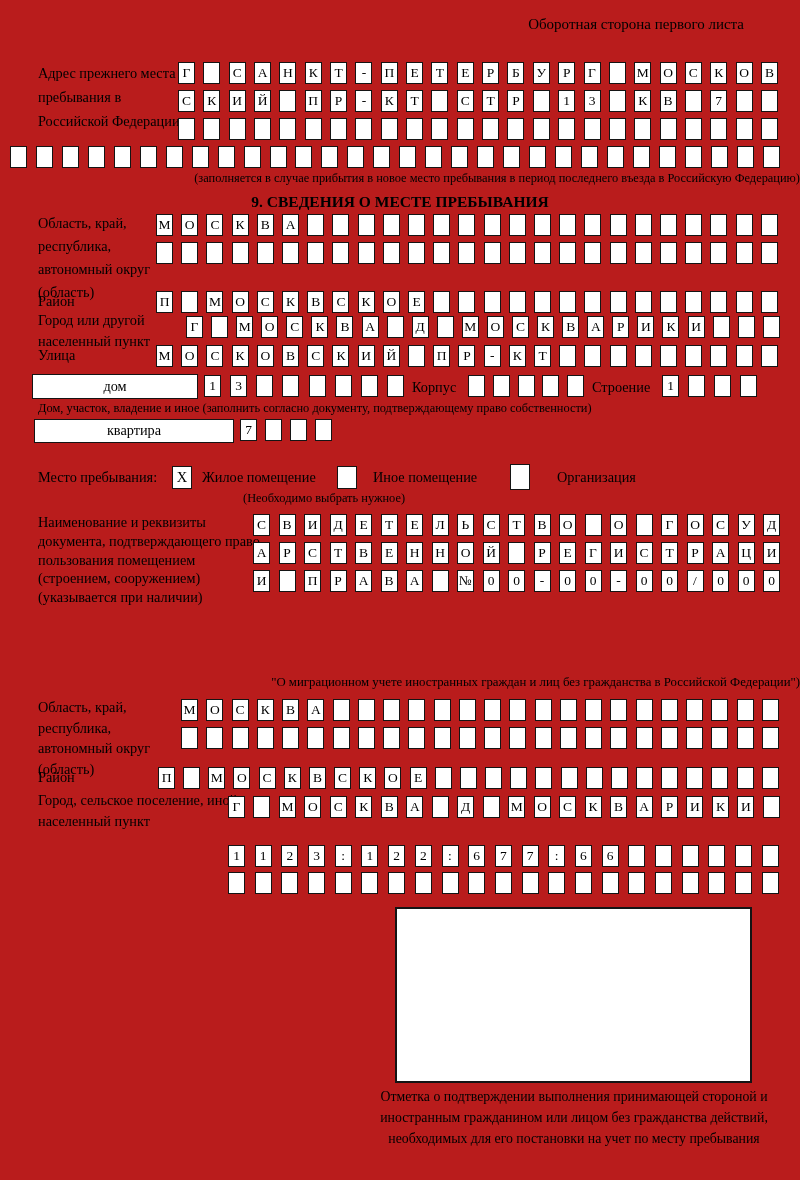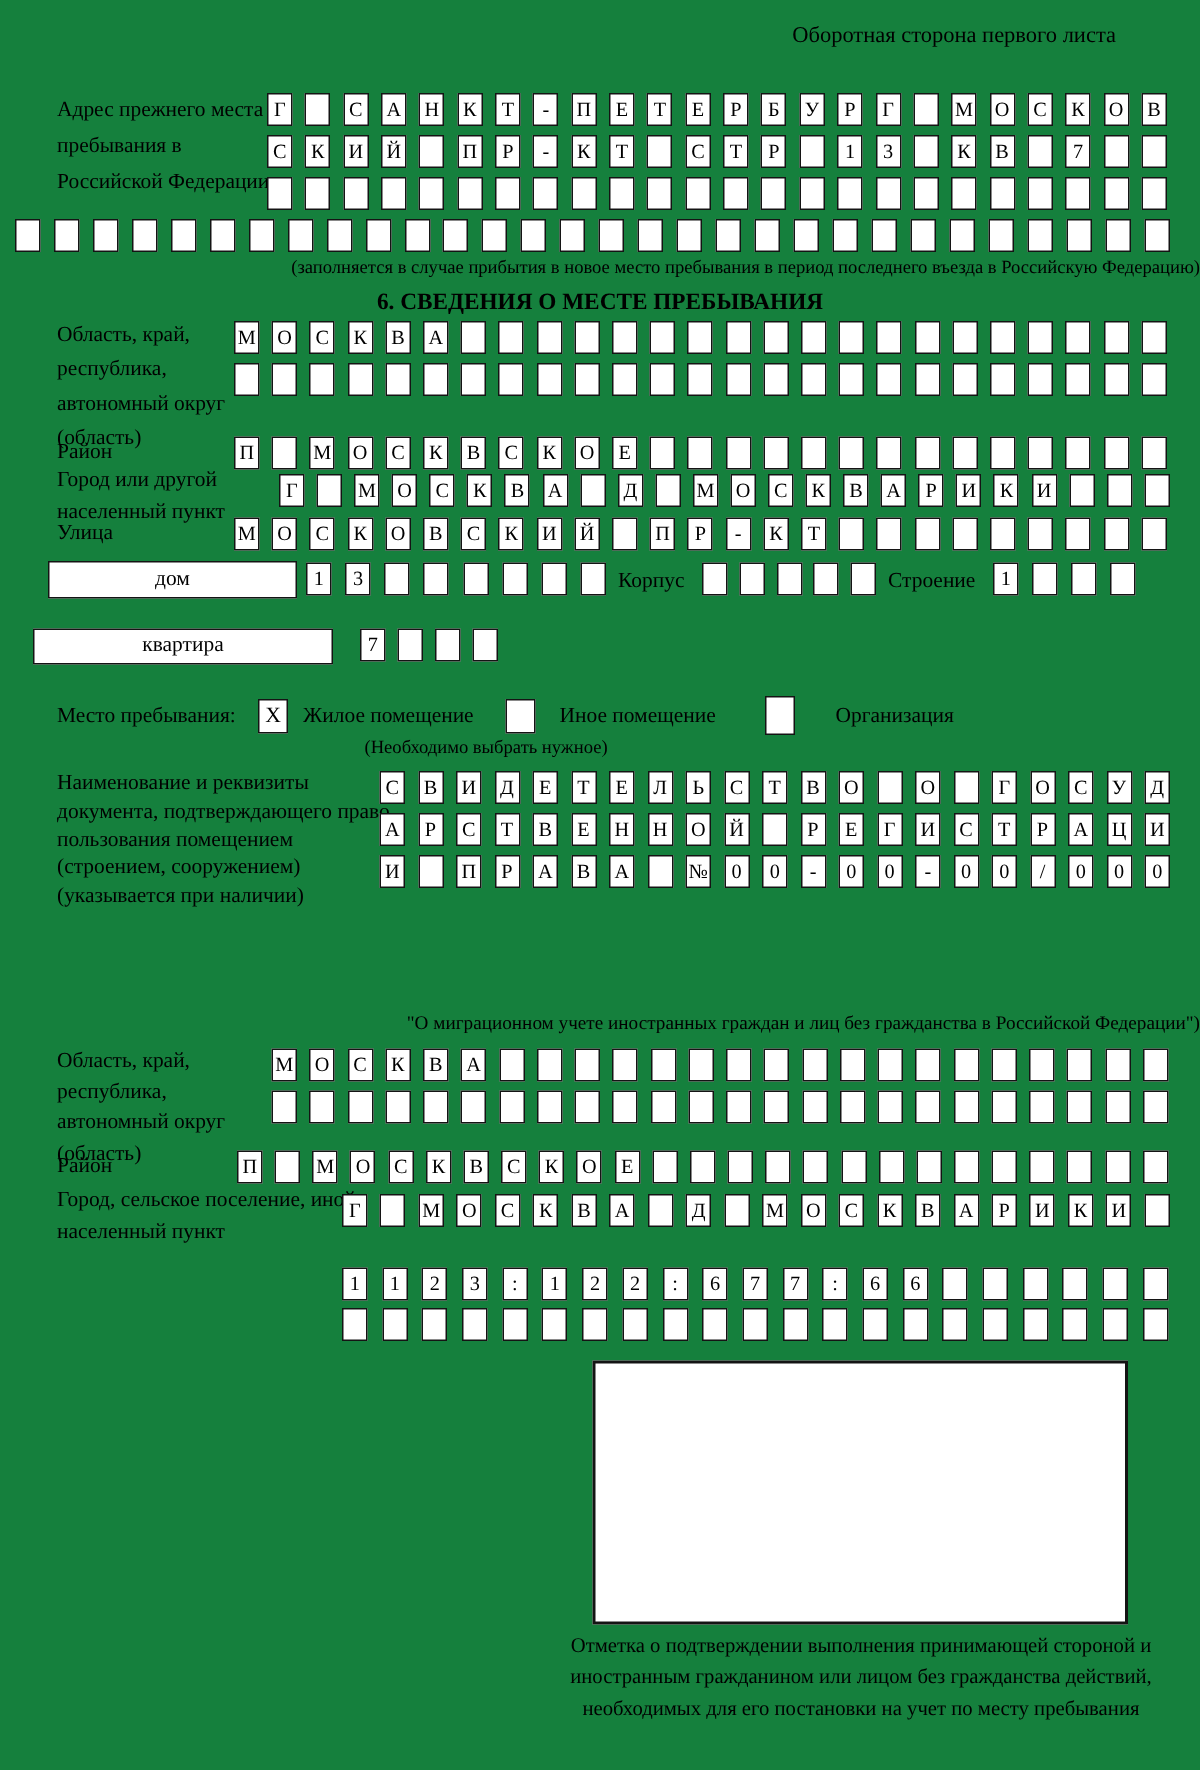--- a/index.html
+++ b/index.html
@@ -1,17 +1,17 @@
 <!DOCTYPE html>
 <html><head>
 <meta charset="utf-8">
 <style>
   html,body{margin:0;padding:0;background:#fff;}
   .page{
-    position:relative;width:800px;height:1180px;background:#15803d;
+    position:relative;width:800px;height:1180px;background:#b91c1c;
     font-family:"Liberation Serif","DejaVu Serif",serif;color:#000;overflow:hidden;
   }
   .hdr{position:absolute;top:16px;right:56px;font-size:15px;}
   .lbl{position:absolute;font-size:14.3px;line-height:21px;}
   .note{position:absolute;font-size:12.4px;}
   .center{left:0;width:800px;text-align:right;}
   .title{position:absolute;left:0;width:800px;text-align:center;font-weight:bold;font-size:15.5px;}
   .brow{position:absolute;display:flex;justify-content:space-between;}
   .cb{
     display:inline-block;box-sizing:border-box;width:17px;height:22px;
@@ -142,21 +142,21 @@
       <span class="cb"></span>
       <span class="cb"></span>
       <span class="cb"></span>
       <span class="cb"></span>
       <span class="cb"></span>
       <span class="cb"></span>
       <span class="cb"></span>
     </div>
   <div class="note center" style="top:171px">(заполняется в случае прибытия в новое место пребывания в период последнего въезда в Российскую Федерацию)</div>
 
-  <div class="title" style="top:193px">6. СВЕДЕНИЯ О МЕСТЕ ПРЕБЫВАНИЯ</div>
+  <div class="title" style="top:193px">9. СВЕДЕНИЯ О МЕСТЕ ПРЕБЫВАНИЯ</div>
 
   <div class="lbl" style="left:38px;top:212px;width:122px;line-height:23px">Область, край, республика, автономный округ (область)</div>
   <div class="brow" style="left:156px;top:214px;width:622px">
       <span class="cb">М</span>
       <span class="cb">О</span>
       <span class="cb">С</span>
       <span class="cb">К</span>
       <span class="cb">В</span>
       <span class="cb">А</span>
       <span class="cb"></span>
@@ -312,22 +312,23 @@
       <span class="cb"></span>
       <span class="cb"></span>
     </div>
   <div class="lbl" style="left:592px;top:377px">Строение</div>
   <div class="brow" style="left:662px;top:375px;width:95px">
       <span class="cb">1</span>
       <span class="cb"></span>
       <span class="cb"></span>
       <span class="cb"></span>
     </div>
-
-  <div class="widebox" style="left:22px;top:419px;width:200px;height:24px;line-height:21px">квартира</div>
+  <div class="note" style="left:38px;top:401px">Дом, участок, владение и иное (заполнить согласно документу, подтверждающему право собственности)</div>
+
+  <div class="widebox" style="left:34px;top:419px;width:200px;height:24px;line-height:21px">квартира</div>
   <div class="brow" style="left:240px;top:419px;width:92px">
       <span class="cb">7</span>
       <span class="cb"></span>
       <span class="cb"></span>
       <span class="cb"></span>
     </div>
 
   <div class="lbl" style="left:38px;top:467px">Место пребывания:</div>
   <span class="chk" style="left:172px;top:466px">X</span>
   <div class="lbl" style="left:202px;top:467px">Жилое помещение</div>

